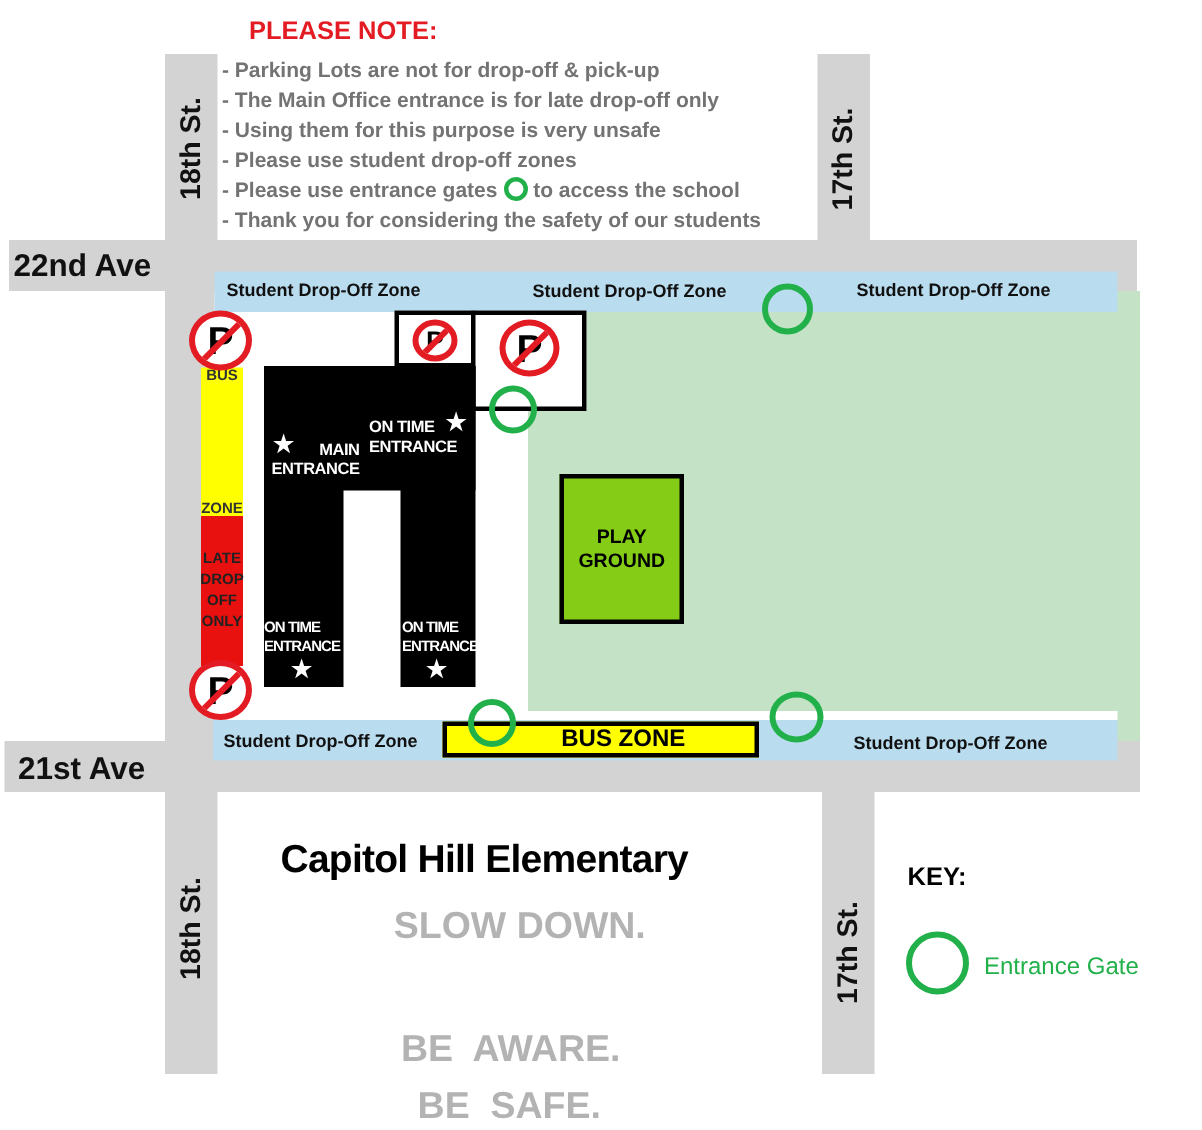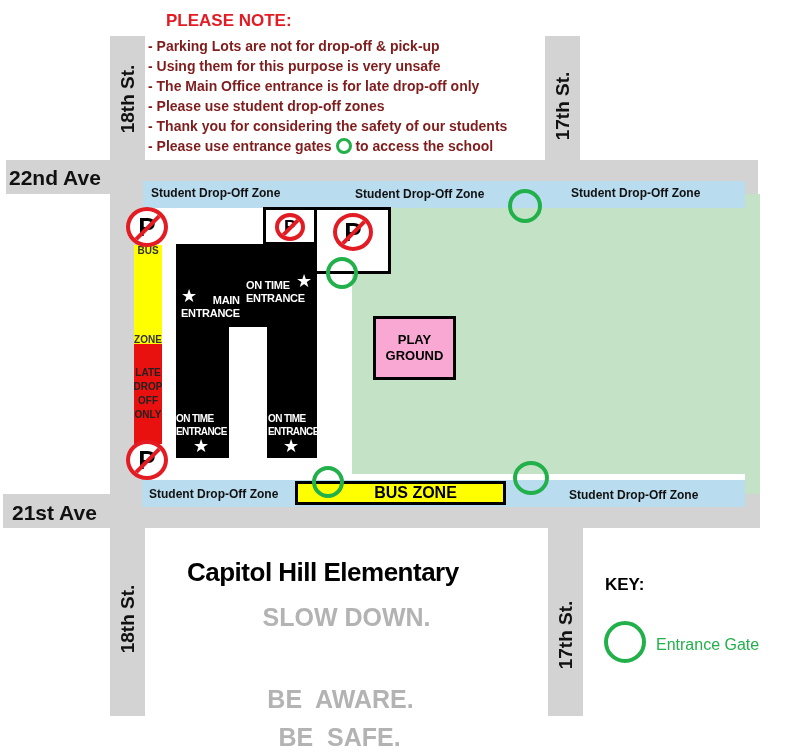--- a/index.html
+++ b/index.html
@@ -3,50 +3,50 @@
 <meta charset="utf-8">
 <style>
   html, body { margin:0; padding:0; }
   body { width:801px; height:753px; position:relative; background:#ffffff; overflow:hidden;
          font-family:"Liberation Sans", sans-serif; }
   .abs { position:absolute; }
   .road { background:#d3d3d3; position:absolute; }
   .vlabel { position:absolute; transform:rotate(-90deg); transform-origin:center center;
             font-weight:bold; font-size:19px; color:#111; white-space:nowrap; }
   .note-title { color:#e31b23; font-weight:bold; font-size:17px;text-align:right; }
-  .note-line { font-size:14px; color:#7f1d1d; font-weight:bold; line-height:20px; white-space:nowrap; }
+  .note-line { font-size:14px; color:#737373; font-weight:bold; line-height:20px; white-space:nowrap; }
   .dropzone { background:#b9dcef; position:absolute; }
   .dz-label { position:absolute; font-size:12px; font-weight:bold; color:#111; white-space:nowrap; }
   .green { background:#c3e2c6; position:absolute; }
   .gate { position:absolute; border:4px solid #22b04b; border-radius:50%; box-sizing:border-box; }
   .nopark { position:absolute; border:4px solid #e31b23; border-radius:50%; box-sizing:border-box;
             background:#fff; display:flex; align-items:center; justify-content:center;
             font-weight:bold; color:#000; overflow:hidden; }
   .nopark::after { content:""; position:absolute; left:-10%; top:46%; width:120%; height:4px;
                    background:#e31b23; transform:rotate(-45deg); }
   .bldg { background:#000; position:absolute; }
   .wlabel { position:absolute; color:#fff; font-weight:bold; font-size:11px; line-height:13px;
             font-family:"Liberation Sans", sans-serif; white-space:nowrap; letter-spacing:-0.3px; }
   .star { color:#fff; font-size:18px; position:absolute; line-height:18px; }
 </style>
 </head>
 <body>
 
 <div class="abs note-title" style="left:166px; top:11px;">PLEASE NOTE:</div>
 <div class="abs" style="left:148px; top:36px;">
   <div class="note-line">- Parking Lots are not for drop-off &amp; pick-up</div>
+  <div class="note-line">- The Main Office entrance is for late drop-off only</div>
   <div class="note-line">- Using them for this purpose is very unsafe</div>
-  <div class="note-line">- The Main Office entrance is for late drop-off only</div>
   <div class="note-line">- Please use student drop-off zones</div>
-  <div class="note-line">- Thank you for considering the safety of our students</div>
   <div class="note-line">
     <span>- Please use entrance gates</span>
     <span style="display:inline-block; width:16px; height:16px; border:3px solid #22b04b; border-radius:50%; box-sizing:border-box; vertical-align:-3px;"></span>
     <span>to access the school</span>
   </div>
+  <div class="note-line">- Thank you for considering the safety of our students</div>
 </div>
 
 <div class="road" style="left:110px; top:36px; width:35px; height:124px;"></div>
 <div class="vlabel" style="left:88px; top:88px; width:80px; text-align:center;">18th St.</div>
 
 <div class="road" style="left:545px; top:36px; width:35px; height:124px;"></div>
 <div class="vlabel" style="left:523px; top:95px; width:80px; text-align:center;">17th St.</div>
 
 <div class="road" style="left:6px; top:160px; width:752px; height:34px;"></div>
 <div class="road" style="left:6px; top:160px; width:104px; height:34px;"></div>
@@ -127,21 +127,21 @@
   <div>ENTRANCE</div>
 </div>
 <span class="star" style="left:193px; top:437px;">★</span>
 
 <div class="wlabel" style="left:268px; top:412px; font-size:10px; letter-spacing:-0.6px;">
   <div>ON TIME</div>
   <div>ENTRANCE</div>
 </div>
 <span class="star" style="left:283px; top:437px;">★</span>
 
-<div class="abs" style="left:373px; top:316px; width:83px; height:64px; border:3px solid #000; box-sizing:border-box; background:#f9a8d4; display:flex; flex-direction:column; align-items:center; justify-content:center;">
+<div class="abs" style="left:373px; top:316px; width:83px; height:100px; border:3px solid #000; box-sizing:border-box; background:#84cc16; display:flex; flex-direction:column; align-items:center; justify-content:center;">
   <span style="font-weight:bold; font-size:13px; color:#000; line-height:16px;">PLAY</span>
   <span style="font-weight:bold; font-size:13px; color:#000; line-height:16px;">GROUND</span>
 </div>
 
 <div class="gate" style="left:508px; top:189px; width:34px; height:34px;"></div>
 <div class="gate" style="left:326px; top:257px; width:32px; height:32px;"></div>
 <div class="gate" style="left:312px; top:466px; width:32px; height:32px;"></div>
 <div class="gate" style="left:513px; top:461px; width:36px; height:34px;"></div>
 
 <div class="abs" style="left:187px; top:557px; font-weight:bold; font-size:26px; color:#000; letter-spacing:-0.5px;">Capitol Hill Elementary</div>

